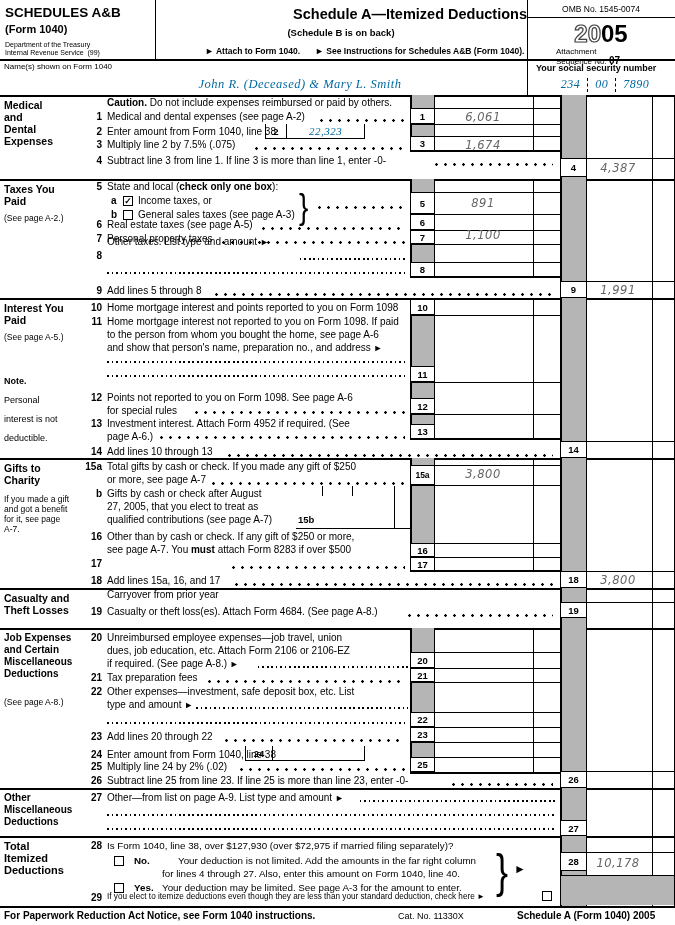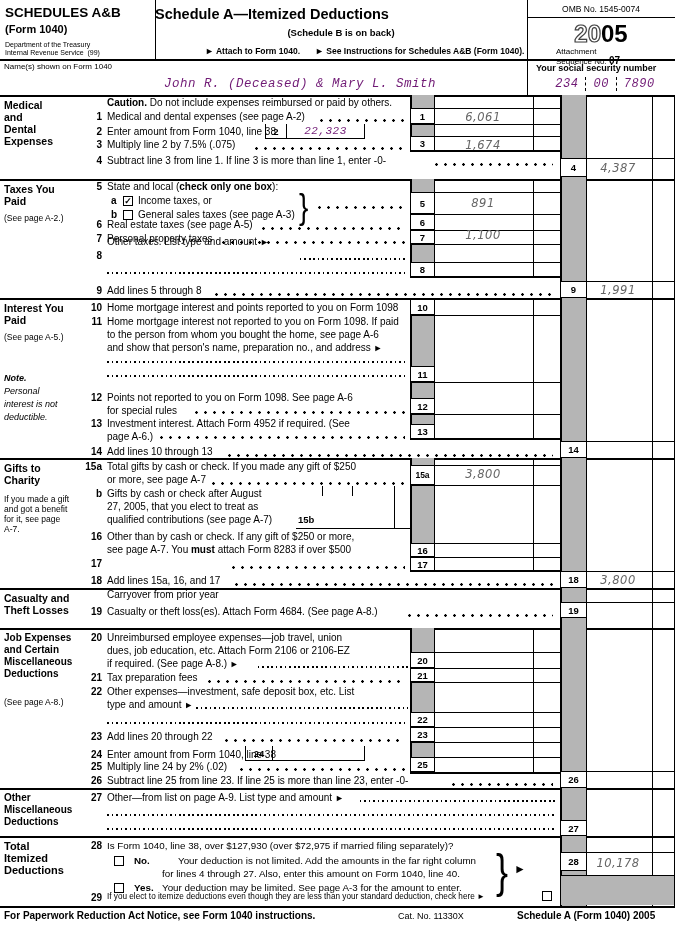--- a/index.html
+++ b/index.html
@@ -29,34 +29,34 @@
   .dotf{position:absolute;height:2px;background-image:repeating-linear-gradient(to right,#000 0 1.5px,transparent 1.5px 4.5px);}
   .cb{position:absolute;width:10px;height:10px;border:1px solid #000;box-sizing:border-box;
       font-size:9px;line-height:8px;text-align:center;font-weight:bold;}
   .arrow{font-size:9px;}
   .brace{position:absolute;font-size:28px;font-weight:normal;line-height:1;transform:scaleY(1.25);transform-origin:top;}
   .year20{color:#fff;-webkit-text-stroke:1.2px #444;text-shadow:0 0 1px #444;}
   .inlbox{position:absolute;border-left:1px solid #000;border-right:1px solid #000;border-bottom:1.5px solid #000;
           box-sizing:border-box;display:flex;align-items:center;}
   .inlbox .tag{font-weight:bold;font-size:9.5px;border-right:1px solid #000;height:100%;
                display:flex;align-items:center;justify-content:center;}
-  .hand{font-family:Liberation Mono, monospace;font-style:italic;color:#701a75;letter-spacing:.5px;}
+  .hand{font-family:Liberation Serif, serif;font-style:italic;color:#0369a1;letter-spacing:.5px;}
 </style>
 </head>
 <body>
 
 <div class="page">
 
   <div class="abs b" style="left:5px;top:5px;font-size:13.5px;">SCHEDULES A&amp;B</div>
   <div class="abs" style="left:5px;top:23px;font-size:11px;font-weight:bold;">(Form 1040)</div>
   <div class="abs" style="left:5px;top:41px;font-size:7px;">Department of the Treasury</div>
   <div class="abs" style="left:5px;top:49px;font-size:7px;"><span>Internal Revenue Service</span>&nbsp;&nbsp;<span>(99)</span></div>
   <div class="vl" style="left:155px;top:0;height:59px;"></div>
 
-  <div class="abs b" style="left:155px;top:6px;width:372px;text-align:left;font-size:14.5px;">Schedule A—Itemized Deductions</div>
+  <div class="abs b" style="left:155px;top:6px;width:372px;text-align:right;font-size:14.5px;">Schedule A—Itemized Deductions</div>
   <div class="abs b" style="left:155px;top:27px;width:372px;text-align:center;font-size:9.5px;">(Schedule B is on back)</div>
   <div class="abs b" style="left:205px;top:46px;font-size:8.5px;"><span class="arrow">►</span> <span>Attach to Form 1040.</span></div>
   <div class="abs b" style="left:315px;top:46px;font-size:8.5px;"><span class="arrow">►</span> <span>See Instructions for Schedules A&amp;B (Form 1040).</span></div>
 
   <div class="vl" style="left:527px;top:0;height:95px;"></div>
   <div class="abs" style="left:527px;top:4px;width:148px;text-align:center;font-size:8.5px;">OMB No. 1545-0074</div>
   <div class="hl" style="left:527px;top:17px;width:148px;"></div>
   <div class="abs" style="left:527px;top:20px;width:148px;text-align:center;font-size:24px;font-weight:bold;"><span class="year20">20</span><span>05</span></div>
   <div class="abs" style="left:556px;top:47px;font-size:8px;">Attachment</div>
   <div class="abs" style="left:556px;top:55px;font-size:8px;"><span>Sequence No.</span> <span class="b" style="font-size:10px;">07</span></div>
@@ -173,21 +173,21 @@
   <div class="val ival" style="top:196px;">891</div>
   <div class="nlab ilab" style="top:214px;height:16px;">6</div>
   <div class="val ival" style="top:216px;margin-top:12px;">1,100</div>
   <div class="nlab ilab" style="top:230px;height:14px;">7</div>
   <div class="nlab ilab" style="top:262px;height:15px;">8</div>
   <div class="nlab rlab" style="top:281px;height:17px;">9</div>
   <div class="val rval" style="top:283px;">1,991</div>
 
   <div class="side" style="top:302px;width:62px;">Interest You Paid</div>
   <div class="snote" style="top:332px;width:60px;">(See page A-5.)</div>
-  <div class="snote" style="top:372px;width:58px;font-size:9px;line-height:13px;font-style:italic;"><span class="b">Note.</span> <span>Personal interest is not deductible.</span></div>
+  <div class="snote" style="top:372px;width:58px;font-size:9px;line-height:19px;"><span class="b">Note.</span> <span>Personal interest is not deductible.</span></div>
   <div class="lno" style="top:302px;">10</div>
   <div class="desc" style="top:302px;">Home mortgage interest and points reported to you on Form 1098</div>
   <div class="lno" style="top:316px;">11</div>
   <div class="desc" style="top:316px;">Home mortgage interest not reported to you on Form 1098. If paid</div>
   <div class="desc" style="top:329px;">to the person from whom you bought the home, see page A-6</div>
   <div class="desc" style="top:342px;"><span>and show that person's name, preparation no., and address</span> <span class="arrow">►</span></div>
   <div class="dotf" style="left:107px;top:361px;width:301px;"></div>
   <div class="dotf" style="left:107px;top:375px;width:301px;"></div>
   <div class="lno" style="top:392px;">12</div>
   <div class="desc" style="top:392px;">Points not reported to you on Form 1098. See page A-6</div>

